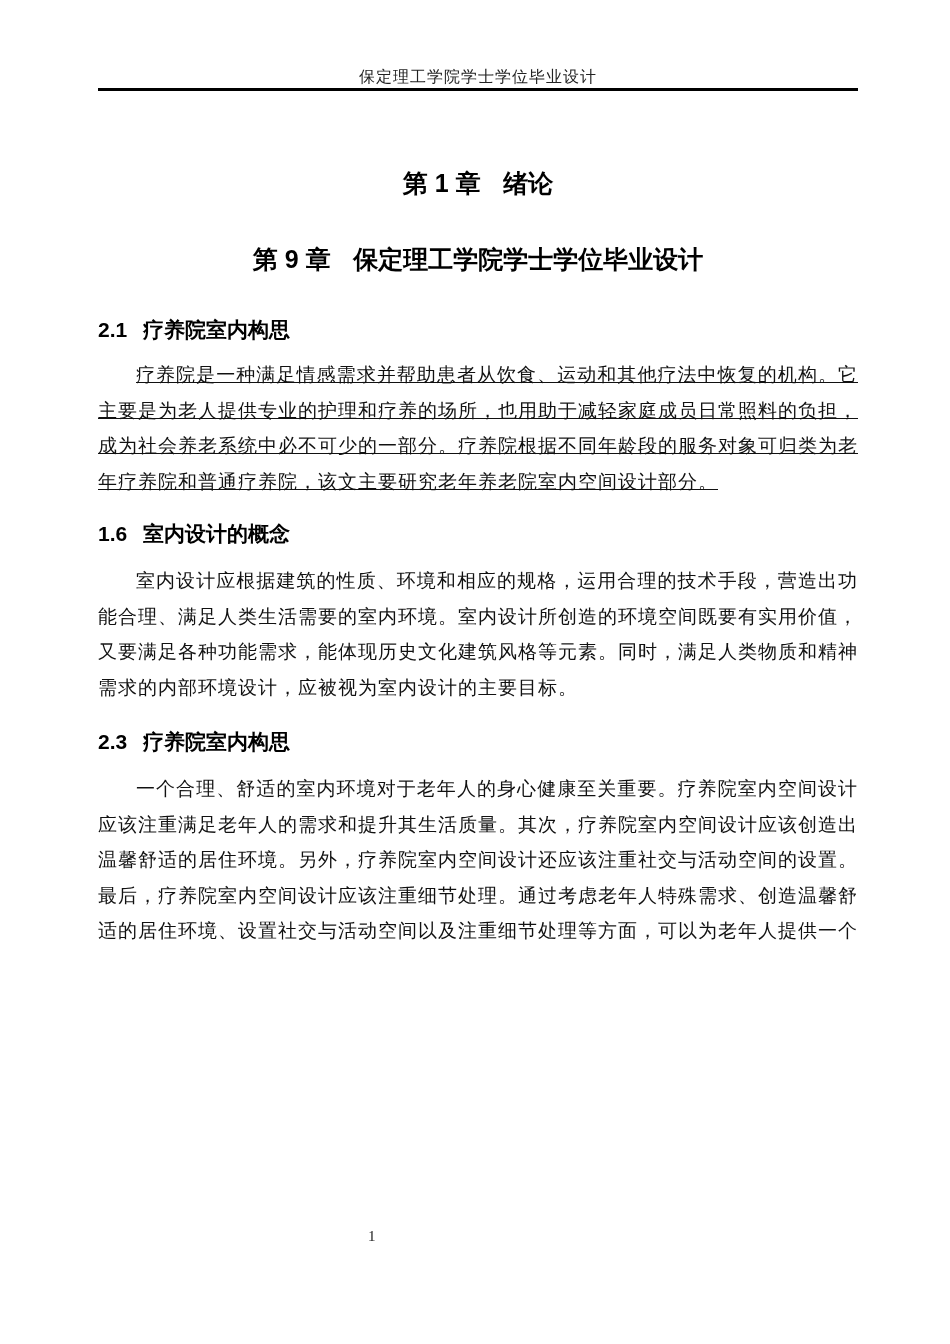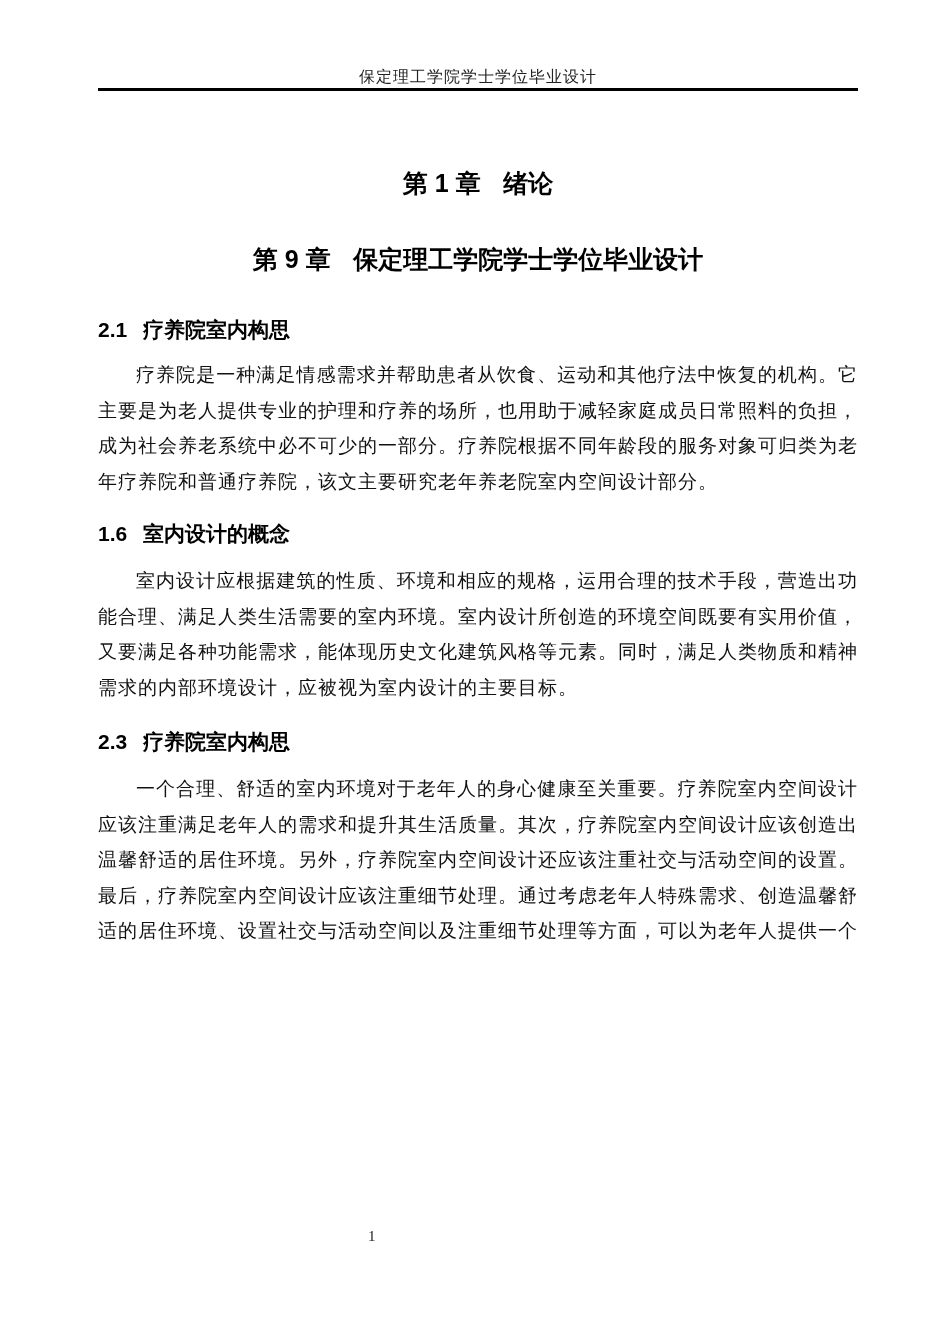--- a/index.html
+++ b/index.html
@@ -58,21 +58,21 @@
   .h23 { margin-top: 22px; }
   .body-para {
     font-size: 19px;
     line-height: 35.5px;
     letter-spacing: 1px;
     text-align: justify;
     text-indent: 2em;
     color: #111111;
   }
   .p1   { margin-top: 24px; }
-  .p21  { margin-top: 12px; }
+  .p21  { margin-top: 12px; text-decoration: underline; }
   .p22  { margin-top: 14px; }
   .p23  { margin-top: 14px; }
   .page-footer {
     position: absolute;
     left: 368px;
     top: 1227px;
     font-size: 15px;
     line-height: 18px;
     color: #222222;
   }

